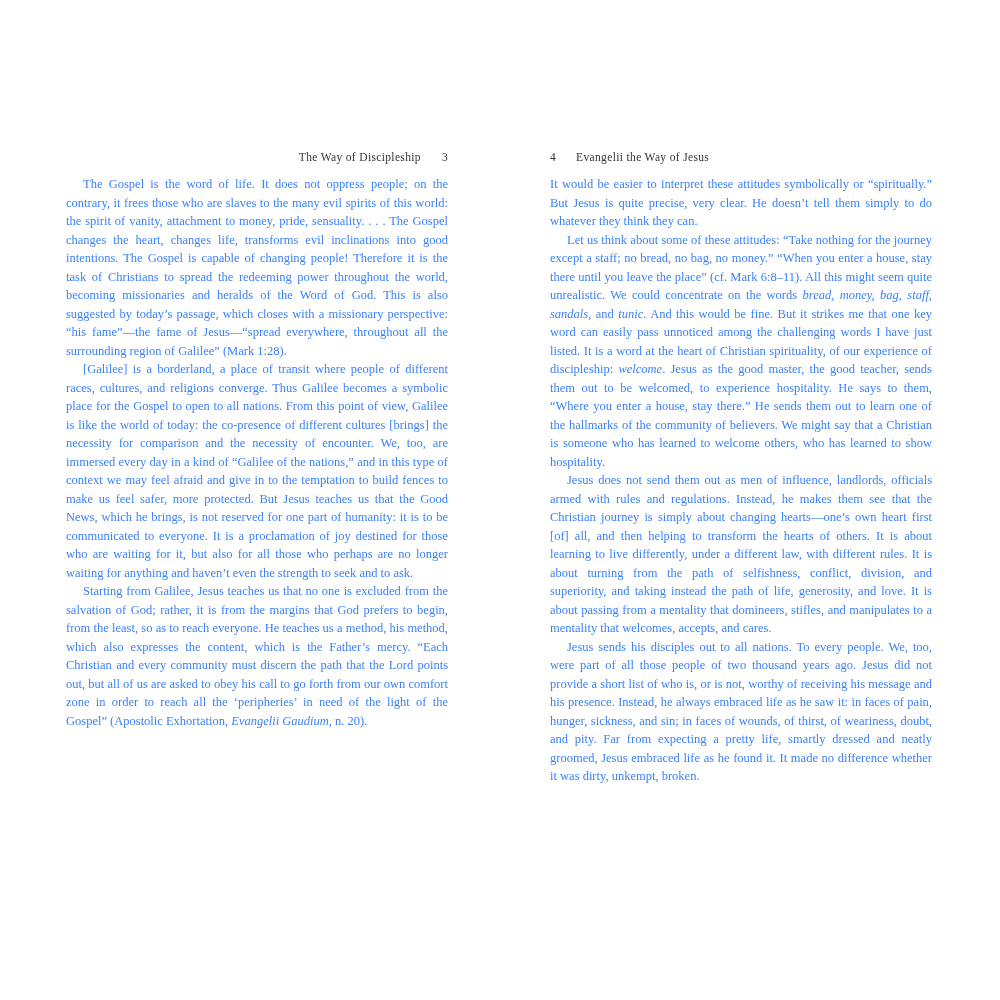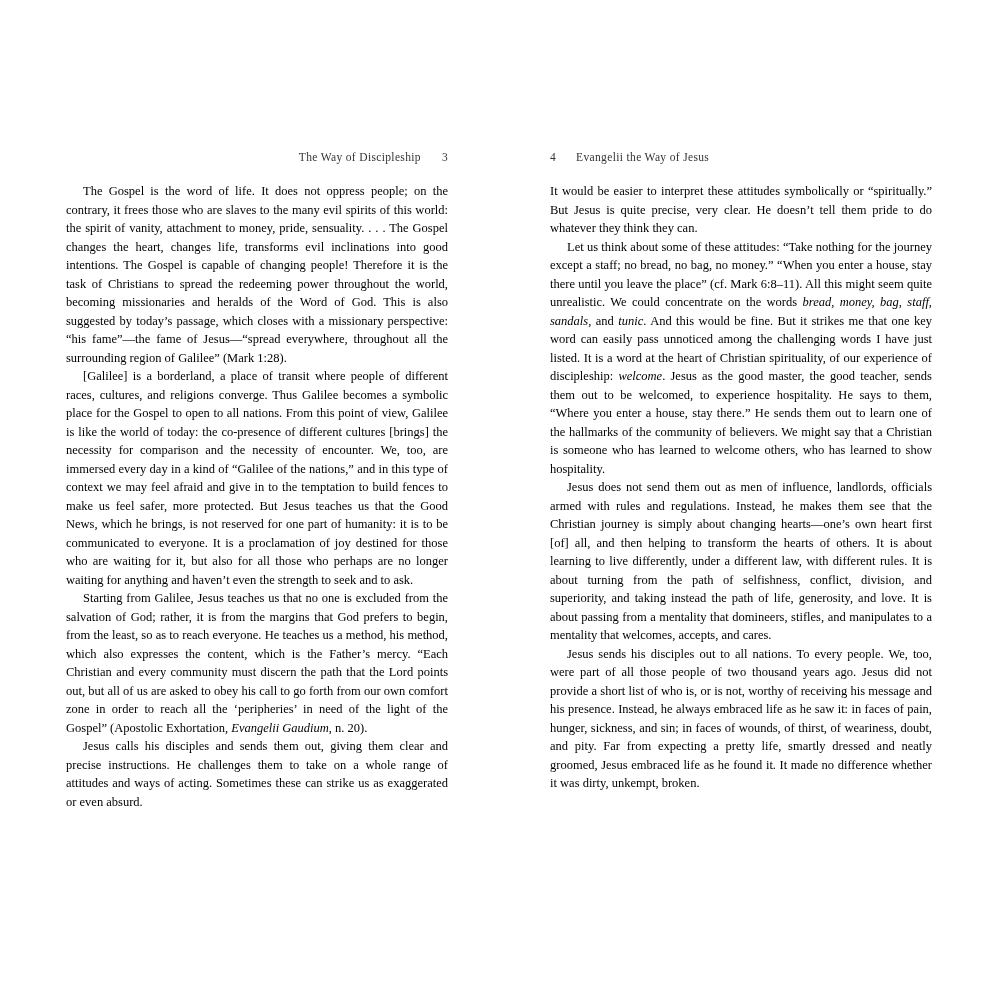--- a/index.html
+++ b/index.html
@@ -28,25 +28,25 @@
     font-size: 11.5px;
     letter-spacing: 0.03em;
     display: flex;
     align-items: baseline;
     color: #343434;
   }
   .running-head.align-outer { justify-content: flex-end; }
   .running-head .folio-right { margin-left: 21px; }
   .running-head .folio-left  { margin-right: 20px; }
   .page-body {
-    margin-top: 19px;
+    margin-top: 12px;
     font-size: 12.5px;
     line-height: 18.5px;
     text-align: justify;
-    color: #000000;
+    color: #3b82f6;
   }
   .page-body p {
     margin: 0;
     padding: 0;
     text-indent: 17px;
   }
   .page-body p.no-indent { text-indent: 0; }
   .page-body em { font-style: italic; }
 </style>
 </head>
@@ -56,30 +56,29 @@
 
   <section class="page page-left">
     <header class="running-head align-outer">
       <span>The Way of Discipleship</span>
       <span class="folio-right">3</span>
     </header>
     <div class="page-body">
         <p>The Gospel is the word of life. It does not oppress people; on the contrary, it frees those who are slaves to the many evil spirits of this world: the spirit of vanity, attachment to money, pride, sensuality. . . . The Gospel changes the heart, changes life, transforms evil inclinations into good intentions. The Gospel is capable of changing people! Therefore it is the task of Christians to spread the redeeming power throughout the world, becoming missionaries and heralds of the Word of God. This is also suggested by today’s passage, which closes with a missionary perspective: “his fame”—the fame of Jesus—“spread everywhere, throughout all the surrounding region of Galilee” (Mark 1:28).</p>
         <p>[Galilee] is a borderland, a place of transit where people of different races, cultures, and religions converge. Thus Galilee becomes a symbolic place for the Gospel to open to all nations. From this point of view, Galilee is like the world of today: the co-presence of different cultures [brings] the necessity for comparison and the necessity of encounter. We, too, are immersed every day in a kind of “Galilee of the nations,” and in this type of context we may feel afraid and give in to the temptation to build fences to make us feel safer, more protected. But Jesus teaches us that the Good News, which he brings, is not reserved for one part of humanity: it is to be communicated to everyone. It is a proclamation of joy destined for those who are waiting for it, but also for all those who perhaps are no longer waiting for anything and haven’t even the strength to seek and to ask.</p>
         <p>Starting from Galilee, Jesus teaches us that no one is excluded from the salvation of God; rather, it is from the margins that God prefers to begin, from the least, so as to reach everyone. He teaches us a method, his method, which also expresses the content, which is the Father’s mercy. “Each Christian and every community must discern the path that the Lord points out, but all of us are asked to obey his call to go forth from our own comfort zone in order to reach all the ‘peripheries’ in need of the light of the Gospel” (Apostolic Exhortation, <em>Evangelii Gaudium</em>, n. 20).</p>
-        <p>Jesus calls his disciples and sends them out, giving them clear and precise instructions. He challenges them to take on a whole range of attitudes and ways of acting. Sometimes these can strike us as exaggerated or even absurd.</p>
       </div>
   </section>
 
   <section class="page page-right">
     <header class="running-head">
       <span class="folio-left">4</span>
       <span>Evangelii the Way of Jesus</span>
     </header>
     <div class="page-body">
-        <p class="no-indent">It would be easier to interpret these attitudes symbolically or “spiritually.” But Jesus is quite precise, very clear. He doesn’t tell them pride to do whatever they think they can.</p>
+        <p class="no-indent">It would be easier to interpret these attitudes symbolically or “spiritually.” But Jesus is quite precise, very clear. He doesn’t tell them simply to do whatever they think they can.</p>
         <p>Let us think about some of these attitudes: “Take nothing for the journey except a staff; no bread, no bag, no money.” “When you enter a house, stay there until you leave the place” (cf. Mark 6:8–11). All this might seem quite unrealistic. We could concentrate on the words <em>bread, money, bag, staff, sandals,</em> and <em>tunic</em>. And this would be fine. But it strikes me that one key word can easily pass unnoticed among the challenging words I have just listed. It is a word at the heart of Christian spirituality, of our experience of discipleship: <em>welcome</em>. Jesus as the good master, the good teacher, sends them out to be welcomed, to experience hospitality. He says to them, “Where you enter a house, stay there.” He sends them out to learn one of the hallmarks of the community of believers. We might say that a Christian is someone who has learned to welcome others, who has learned to show hospitality.</p>
         <p>Jesus does not send them out as men of influence, landlords, officials armed with rules and regulations. Instead, he makes them see that the Christian journey is simply about changing hearts—one’s own heart first [of] all, and then helping to transform the hearts of others. It is about learning to live differently, under a different law, with different rules. It is about turning from the path of selfishness, conflict, division, and superiority, and taking instead the path of life, generosity, and love. It is about passing from a mentality that domineers, stifles, and manipulates to a mentality that welcomes, accepts, and cares.</p>
         <p>Jesus sends his disciples out to all nations. To every people. We, too, were part of all those people of two thousand years ago. Jesus did not provide a short list of who is, or is not, worthy of receiving his message and his presence. Instead, he always embraced life as he saw it: in faces of pain, hunger, sickness, and sin; in faces of wounds, of thirst, of weariness, doubt, and pity. Far from expecting a pretty life, smartly dressed and neatly groomed, Jesus embraced life as he found it. It made no difference whether it was dirty, unkempt, broken.</p>
       </div>
   </section>
 
 </div>
 
 </body></html>

